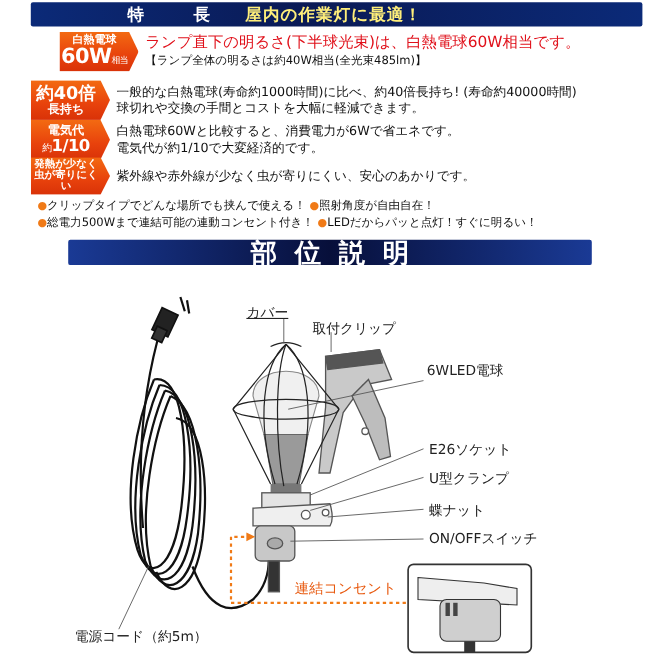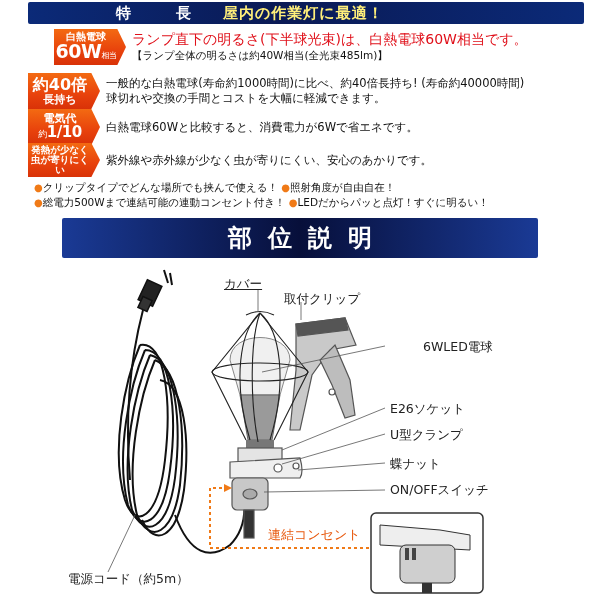--- a/index.html
+++ b/index.html
@@ -30,21 +30,21 @@
   .badge .big { font-size: 19px; font-weight: bold; padding-right: 8px; letter-spacing: -0.5px; }
   .badge .big small { font-size: 8px; font-weight: normal; }
   .feature-text { margin-left: 6px; font-size: 11.5px; line-height: 15px; color: #111; }
   .feature-text .red { color: #e0101a; font-size: 14px; font-weight: normal; line-height: 17px; }
   .feature-text .sub { font-size: 10.5px; }
 
   .bullets { position: absolute; left: 34px; font-size: 10.5px; line-height: 15px; color: #111; }
   .dot { color: #f07a17; font-size: 10px; }
 
   .banner-mid {
-    position: absolute; left: 62px; top: 218px; width: 476px; height: 40px;
+    position: absolute; left: 62px; top: 218px; width: 476px; height: 23px;
     background: linear-gradient(90deg, #1a3a95 0%, #070f3a 50%, #1a3a95 100%);
     border-radius: 2px;
     display: flex; align-items: center; justify-content: center;
   }
   .banner-mid span { color: #fff; font-weight: bold; font-size: 24px; letter-spacing: 16px; padding-left: 16px; }
 
   .diagram { position: absolute; left: 0; top: 260px; width: 600px; height: 340px; }
   .label { position: absolute; font-size: 12.5px; color: #222; white-space: nowrap; }
   .label.orange { color: #e85a10; font-size: 13px; }
 </style>
@@ -79,20 +79,21 @@
   </div>
 </div>
 
 <div class="feature-row" style="top:109px;">
   <div class="badge">
     <span class="l1" style="font-size:11px;">電気代</span>
     <span class="big" style="font-size:15px;"><small style="font-size:9px;">約</small><span>1/10</span></span>
   </div>
   <div class="feature-text">
     <div>白熱電球60Wと比較すると、消費電力が6Wで省エネです。</div>
+    <div>電気代が約1/10で大変経済的です。</div>
   </div>
 </div>
 
 <div class="feature-row" style="top:143px;">
   <div class="badge" style="height:34px;">
     <span class="l1" style="font-size:9.5px;">発熱が少なく</span>
     <span class="l2" style="font-size:9.5px;">虫が寄りにくい</span>
   </div>
   <div class="feature-text">
     <div>紫外線や赤外線が少なく虫が寄りにくい、安心のあかりです。</div>
@@ -188,20 +189,20 @@
       <path d="M380 525 L 440 530 L 470 535 L 470 550 L 380 545 Z" fill="#eee" stroke-width="1"></path>
       <rect x="400" y="545" width="55" height="38" rx="6" fill="#cfcfcf" stroke-width="1"></rect>
       <rect x="405" y="548" width="4" height="12" fill="#444" stroke="none"></rect>
       <rect x="412" y="548" width="4" height="12" fill="#444" stroke="none"></rect>
       <rect x="422" y="583" width="10" height="10" fill="#333" stroke="none"></rect>
     </g>
   </svg>
 
   <span class="label" style="left:224px;top:16px;text-decoration:underline;">カバー</span>
   <span class="label" style="left:284px;top:31px;">取付クリップ</span>
-  <span class="label" style="left:388px;top:79px;margin-left:35px;">6WLED電球</span>
+  <span class="label" style="left:388px;top:69px;">6WLED電球</span>
   <span class="label" style="left:390px;top:141px;">E26ソケット</span>
   <span class="label" style="left:390px;top:167px;">U型クランプ</span>
   <span class="label" style="left:390px;top:196px;">蝶ナット</span>
   <span class="label" style="left:390px;top:222px;">ON/OFFスイッチ</span>
   <span class="label orange" style="left:268px;top:266px;">連結コンセント</span>
   <span class="label" style="left:68px;top:311px;">電源コード（約5m）</span>
 </div>
 
 </body></html>

